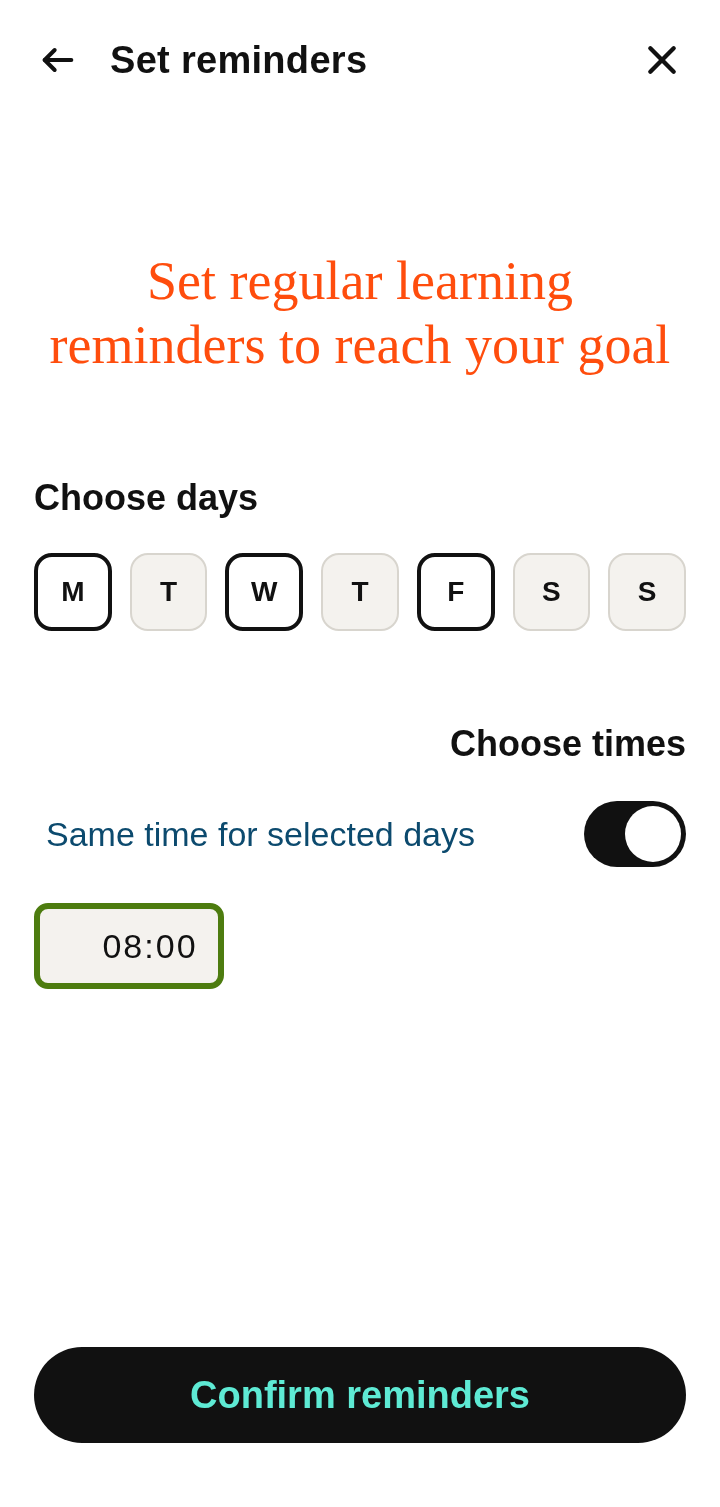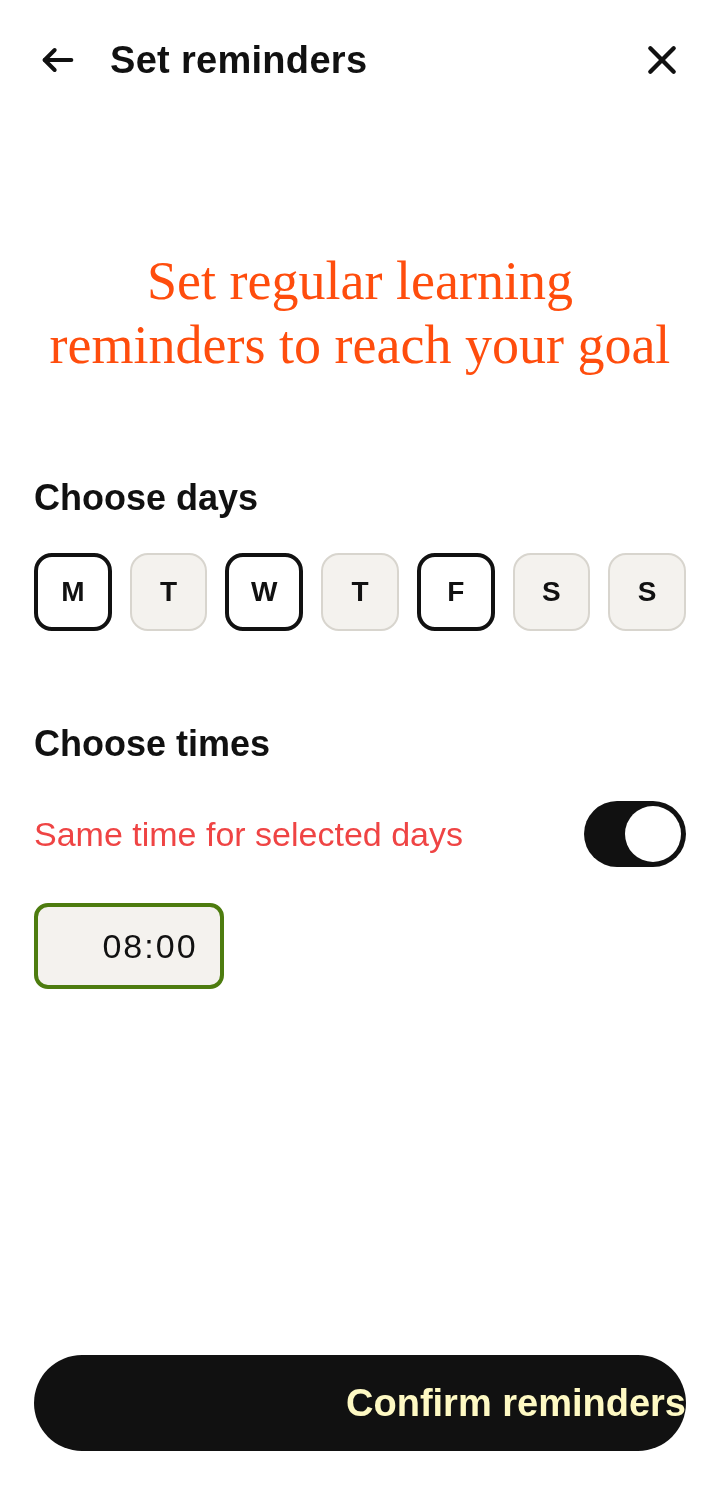--- a/index.html
+++ b/index.html
@@ -9,28 +9,28 @@
   .back-btn { width: 48px; height: 48px; display: flex; align-items: center; justify-content: center; background: none; border: none; cursor: pointer; }
   .close-btn { width: 48px; height: 48px; display: flex; align-items: center; justify-content: center; background: none; border: none; cursor: pointer; margin-left: auto; }
   .header-title { font-size: 38px; font-weight: 800; margin-left: 28px; letter-spacing: 0.3px; }
   .headline { font-family: Georgia, "Times New Roman", serif; color: #ff4d0d; font-size: 54px; line-height: 1.18; text-align: center; font-weight: 500; padding: 0 40px; margin-top: 130px; }
   .section-label { font-size: 36px; font-weight: 800; padding: 0 34px; margin-top: 36px; }
   .days-section { margin-top: 100px; }
   .day-row { display: flex; gap: 18px; padding: 0 34px; margin-top: 34px; }
   .day-chip { width: 78px; height: 78px; border-radius: 18px; display: flex; align-items: center; justify-content: center; font-size: 28px; font-weight: 800; cursor: pointer; }
   .day-chip.sel { background: #ffffff; border: 4px solid #111; color: #111; }
   .day-chip.unsel { background: #f4f2ee; border: 2px solid #d8d5ce; color: #111; }
-  .times-section { margin-top: 92px; }
+  .times-section { margin-top: 92px; text-align: right; }
   .same-time-row { display: flex; align-items: center; padding: 0 34px; margin-top: 36px; }
-  .same-time-label { font-size: 34px; color: #ef4444; font-weight: 400; }
+  .same-time-label { font-size: 34px; color: #0c4a6e; font-weight: 400; margin-left: 12px; }
   .toggle-wrap { margin-left: auto; }
   .toggle { width: 102px; height: 66px; border-radius: 60px; background: #111; position: relative; cursor: pointer; }
   .toggle-knob { position: absolute; top: 5px; right: 5px; width: 56px; height: 56px; border-radius: 50%; background: #fff; }
-  .time-chip { margin: 36px 34px 0 34px; width: 190px; height: 86px; border-radius: 14px; background: #f4f2ee; border: 4px solid #4d7c0f; display: flex; align-items: center; justify-content: center; font-size: 34px; letter-spacing: 2px; font-weight: 500; cursor: pointer; font-family: -apple-system, Arial, sans-serif; padding-left: 42px; }
-  .confirm-btn { position: absolute; left: 34px; right: 34px; bottom: 56px; height: 96px; border-radius: 60px; background: #111; color: #fef9c3; font-size: 38px; font-weight: 800; border: none; cursor: pointer; text-align: right; }
+  .time-chip { margin: 36px 34px 0 34px; width: 190px; height: 86px; border-radius: 14px; background: #f4f2ee; border: 6px solid #4d7c0f; display: flex; align-items: center; justify-content: center; font-size: 34px; letter-spacing: 2px; font-weight: 500; cursor: pointer; font-family: -apple-system, Arial, sans-serif; padding-left: 42px; }
+  .confirm-btn { position: absolute; left: 34px; right: 34px; bottom: 64px; height: 96px; border-radius: 60px; background: #111; color: #5eead4; font-size: 38px; font-weight: 800; border: none; cursor: pointer; }
   svg { display: block; }
 </style>
 </head>
 <body>
 
 <div class="screen">
   <div class="header">
     <button class="back-btn" aria-label="Back">
       <span>
         <svg width="40" height="40" viewBox="0 0 24 24" fill="none" stroke="#111" stroke-width="2.4" stroke-linecap="round" stroke-linejoin="round">

